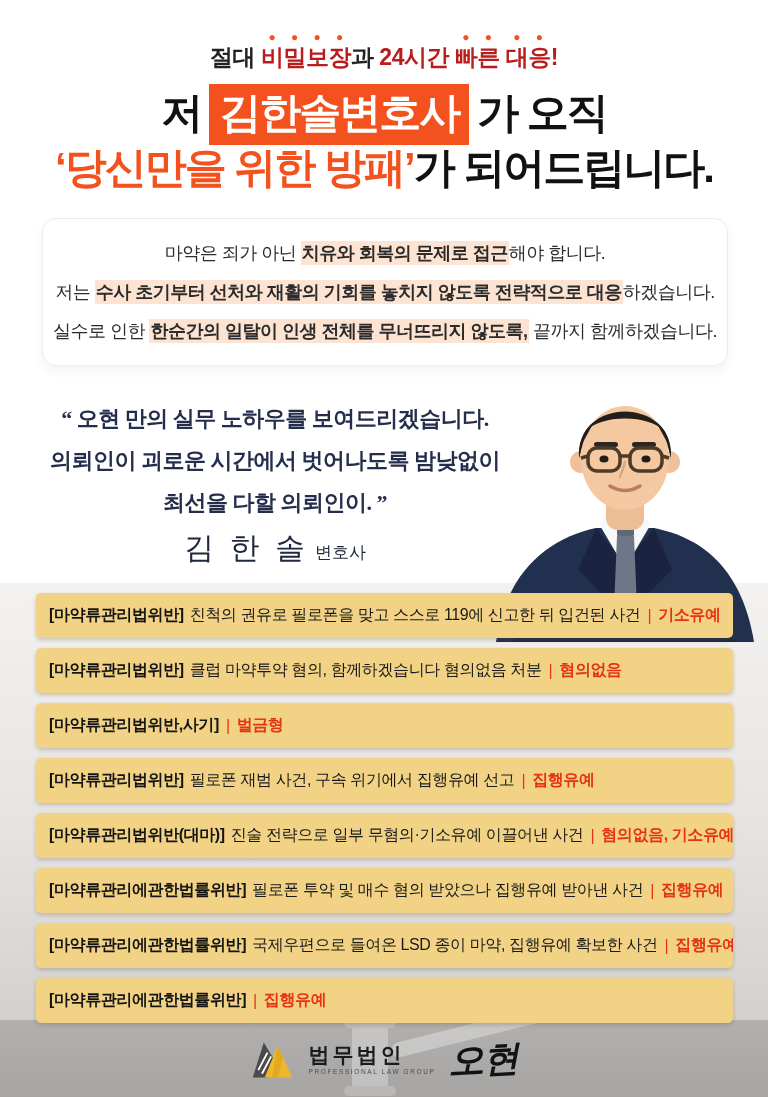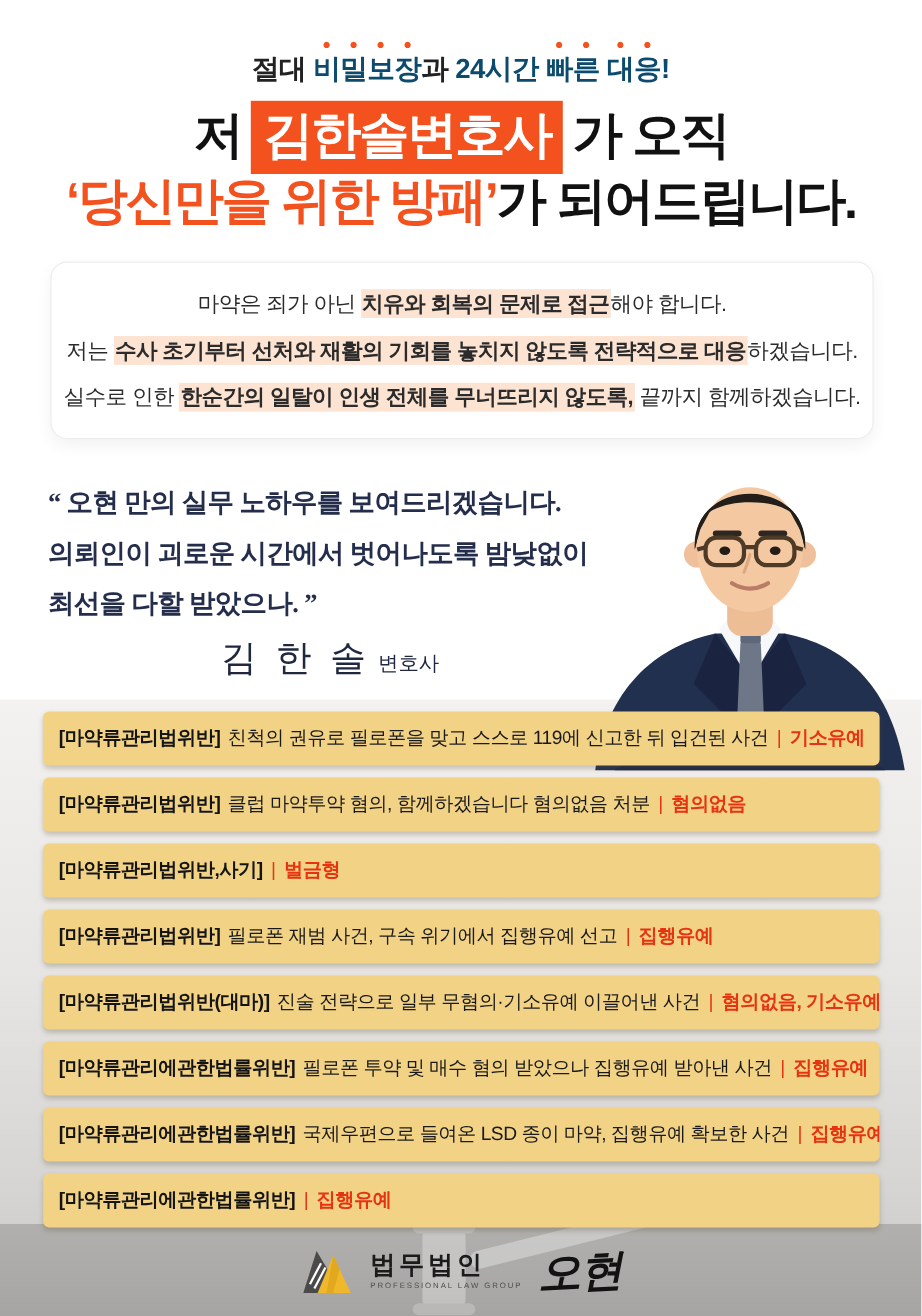--- a/index.html
+++ b/index.html
@@ -15,21 +15,21 @@
   .footer-band{
     position:absolute;left:0;top:1020px;width:768px;height:77px;z-index:1;
     background:linear-gradient(180deg,#b2b0ae 0%,#a7a5a3 100%);
   }
   .gavel{position:absolute;left:330px;top:1016px;z-index:1;opacity:.55;}
   
   .tagline{
     position:absolute;top:30px;left:0;width:768px;text-align:center;z-index:2;
     font-size:23px;font-weight:700;color:#222;letter-spacing:-0.5px;
   }
-  .tagline .accent{color:#0c4a6e;}
+  .tagline .accent{color:#b91c1c;}
   .dotted{
     -webkit-text-emphasis:filled circle #f3511d;-webkit-text-emphasis-position:over;
     text-emphasis:filled circle #f3511d;text-emphasis-position:over right;
   }
   
   .title1{
     position:absolute;top:84px;left:0;width:768px;text-align:center;z-index:2;
     font-size:42px;font-weight:900;color:#111;letter-spacing:-2px;
   }
   .title1 .hl{
@@ -45,21 +45,21 @@
   .intro-box{
     position:absolute;left:42px;top:218px;width:684px;height:146px;z-index:2;
     background:#ffffff;border:1px solid #efedeb;border-radius:14px;
     box-shadow:0 5px 12px rgba(0,0,0,.05);
     display:flex;flex-direction:column;justify-content:center;align-items:center;
     font-size:18px;line-height:39px;color:#2b2b2b;letter-spacing:-0.5px;white-space:nowrap;
   }
   .intro-box .hl{background:#fce3d2;font-weight:700;padding:2px 1px;text-align:center;}
   
   .quote{
-    position:absolute;left:40px;top:398px;width:470px;z-index:2;
+    position:absolute;left:40px;top:398px;width:470px;z-index:2;text-align:center;
     font-family:"Liberation Serif", serif;font-weight:700;color:#242e4c;
     font-size:22px;line-height:42px;letter-spacing:-0.5px;white-space:nowrap;
   }
   .signature{
     position:absolute;left:40px;top:528px;width:470px;z-index:2;text-align:center;
     font-family:"Liberation Serif", serif;color:#20283f;
   }
   .signature .sig-name{font-size:30px;font-weight:400;letter-spacing:4px;}
   .signature .sig-suffix{font-size:17px;font-weight:400;margin-left:6px;letter-spacing:0;}
   
@@ -131,21 +131,21 @@
       <span>저는 </span><span class="hl">수사 초기부터 선처와 재활의 기회를 놓치지 않도록 전략적으로 대응</span><span>하겠습니다.</span>
     </div>
     <div>
       <span>실수로 인한 </span><span class="hl">한순간의 일탈이 인생 전체를 무너뜨리지 않도록,</span><span> 끝까지 함께하겠습니다.</span>
     </div>
   </div>
 
   <div class="quote">
     <div>“ 오현 만의 실무 노하우를 보여드리겠습니다.</div>
     <div>의뢰인이 괴로운 시간에서 벗어나도록 밤낮없이</div>
-    <div>최선을 다할 받았으나. ”</div>
+    <div>최선을 다할 의뢰인이. ”</div>
   </div>
   <div class="signature">
     <span class="sig-name">김 한 솔</span><span class="sig-suffix">변호사</span>
   </div>
 
   <svg class="portrait" viewBox="0 0 286 276">
 
     <path d="M14 276 C24 204 68 172 114 162 L172 162 C222 172 260 204 272 276 Z" fill="#22304f"></path>
 
     <path d="M114 162 L96 204 L132 240 L143 198 Z" fill="#1a2440"></path>

